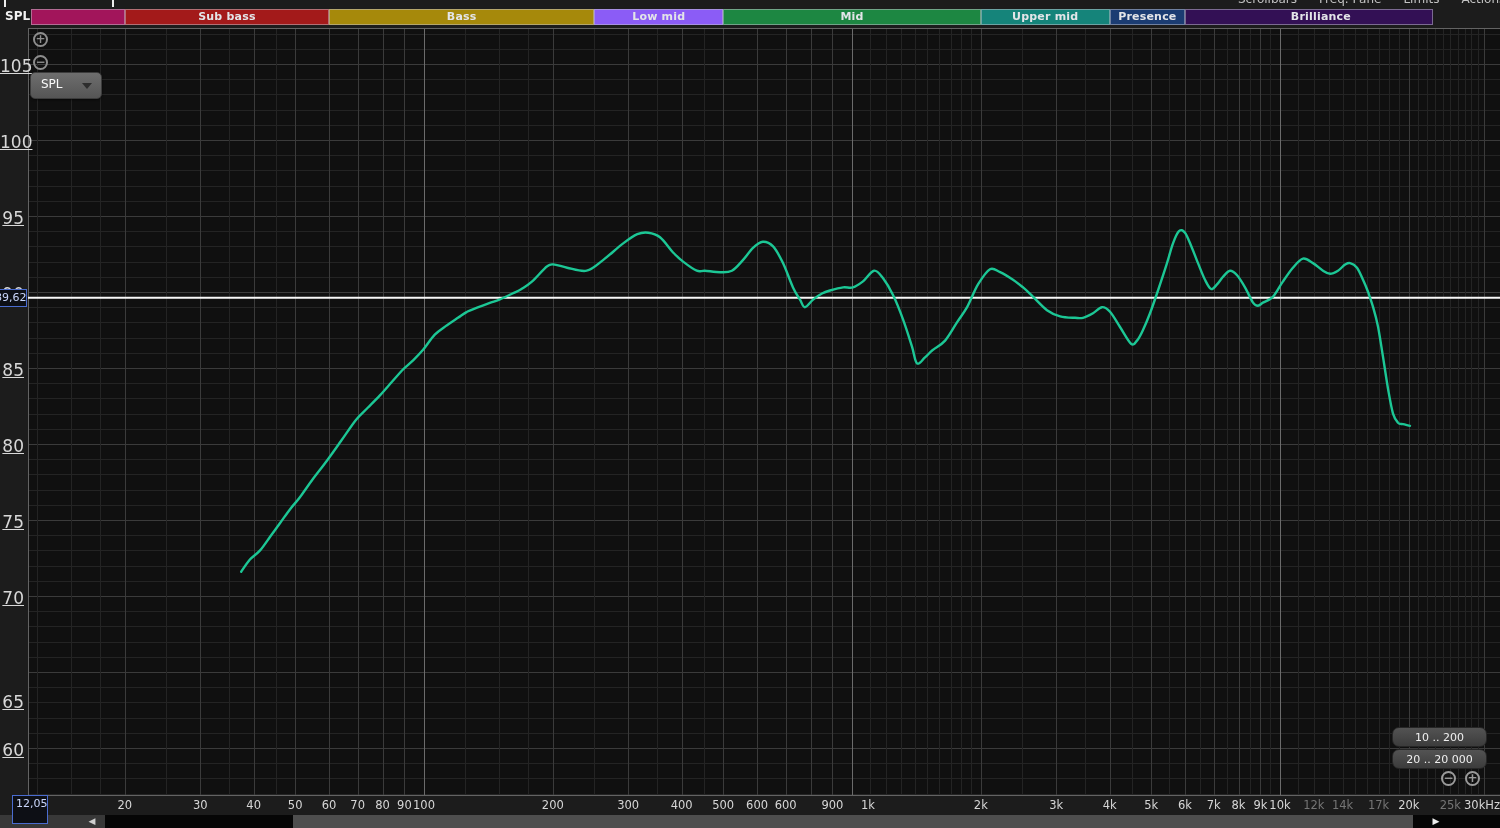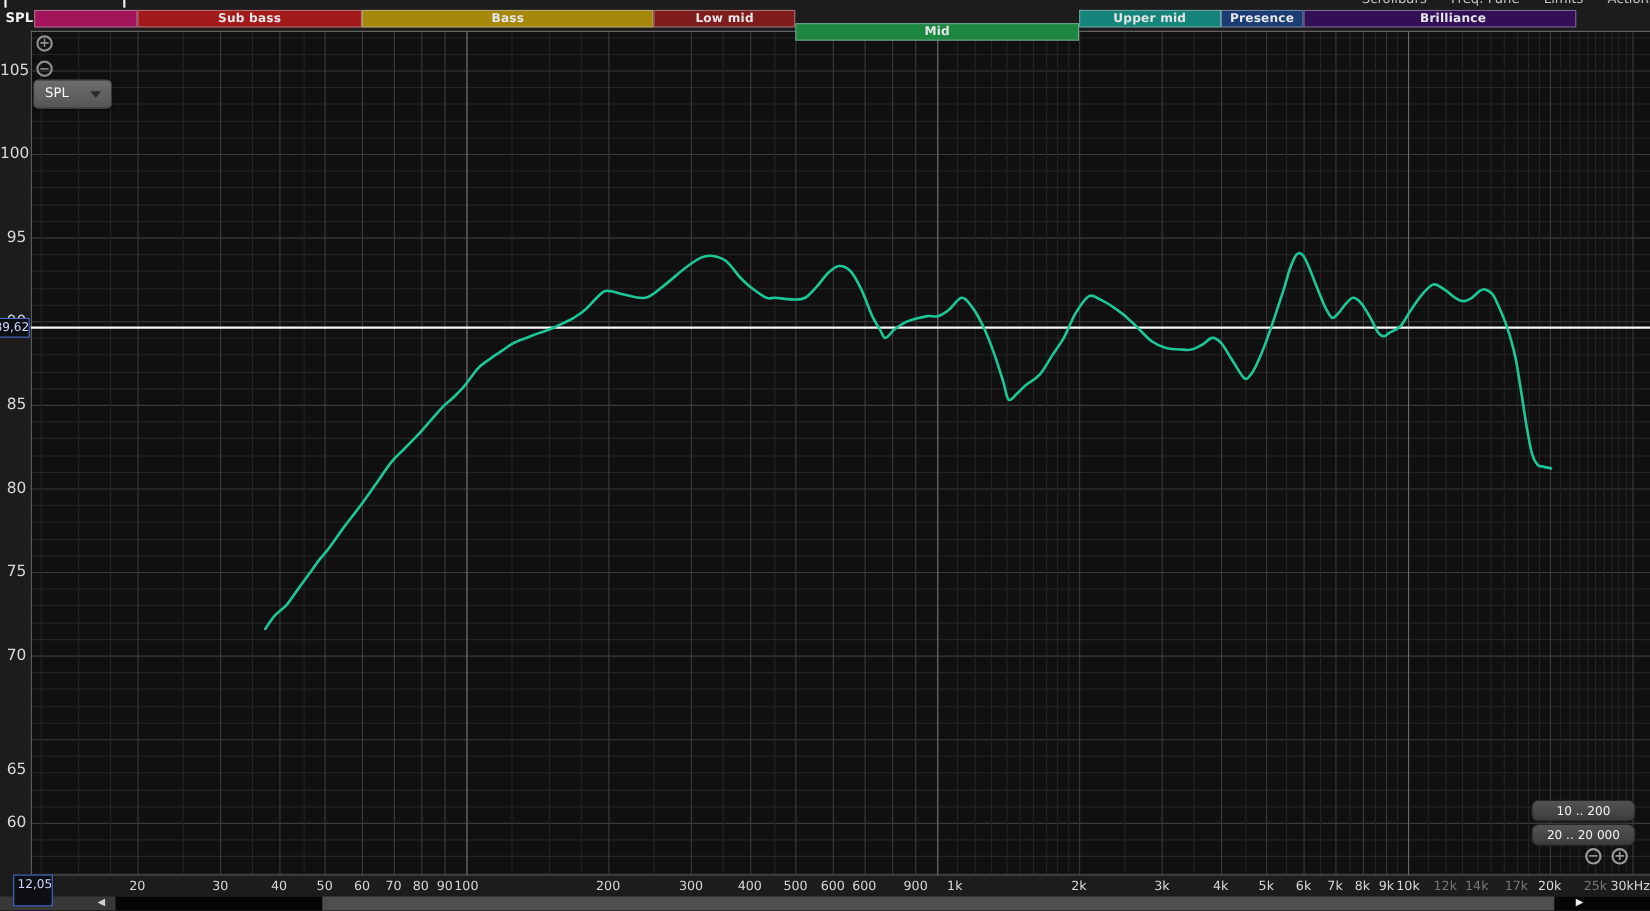--- a/index.html
+++ b/index.html
@@ -17,21 +17,21 @@
   #corner-label{position:absolute;left:5px;top:9px;width:23px;font-size:12px;font-weight:600;color:#f2f2f2;z-index:4;}
   #bands{position:absolute;left:0;top:9px;height:16px;width:1500px;z-index:3;}
   .band{position:absolute;top:0;height:14px;border:1px solid rgba(195,195,205,.5);
     display:flex;justify-content:center;}
   .band span{font-size:11px;font-weight:700;color:#e3e5e8;line-height:14px;letter-spacing:.2px;}
 
   
   #plot{position:absolute;left:0;top:0;z-index:1;}
 
   
-  .ylab{position:absolute;left:0;width:24px;text-align:right;font-size:14px;color:#d8d8d8;z-index:2;}
+  .ylab{position:absolute;left:0;width:24px;text-align:right;font-size:17px;color:#d8d8d8;z-index:2;text-decoration:underline;}
   .xlab{position:absolute;top:798px;transform:translateX(-50%);font-size:11.5px;color:#d6d6d6;z-index:2;white-space:nowrap;}
 
   
   .readout{position:absolute;border:1px solid #4a6cd0;background:#0d0f15;color:#c9d5fa;
     font-size:11px;line-height:16px;text-align:right;padding:0 3px;z-index:5;box-sizing:border-box;}
   #ref-box{left:-9px;top:289px;width:36px;height:18px;}
   #cursor-box{left:12px;top:795px;width:36px;height:29px;}
 
   
   .zoombtn{position:absolute;width:15px;height:15px;border:2px solid #8d8d8d;border-radius:50%;
@@ -82,24 +82,24 @@
 
   <div id="corner-label">SPL</div>
   <div id="bands">
       <div class="band" style="left: 30.6625px; width: 92.1784px; background: rgb(162, 21, 91);"></div>
       <div class="band" style="left: 124.841px; width: 202.208px; background: rgb(163, 26, 26);">
         <span>Sub bass</span>
       </div>
       <div class="band" style="left: 329.049px; width: 263.27px; background: rgb(166, 137, 11);">
         <span>Bass</span>
       </div>
-      <div class="band" style="left: 594.318px; width: 126.841px; background: #7f1d1d;">
+      <div class="band" style="left: 594.318px; width: 126.841px; background: #8b5cf6;">
         <span>Low mid</span>
       </div>
-      <div class="band" style="left: 723.159px; width: 255.682px; background: rgb(29, 135, 66); margin-top: 12px;">
+      <div class="band" style="left: 723.159px; width: 255.682px; background: rgb(29, 135, 66);">
         <span>Mid</span>
       </div>
       <div class="band" style="left: 980.841px; width: 126.841px; background: rgb(21, 132, 122);">
         <span>Upper mid</span>
       </div>
       <div class="band" style="left: 1109.68px; width: 73.3671px; background: rgb(27, 60, 114);">
         <span>Presence</span>
       </div>
       <div class="band" style="left: 1185.05px; width: 221.792px; background: rgb(51, 16, 85); padding-left: 24px;">
         <span>Brilliance</span>

